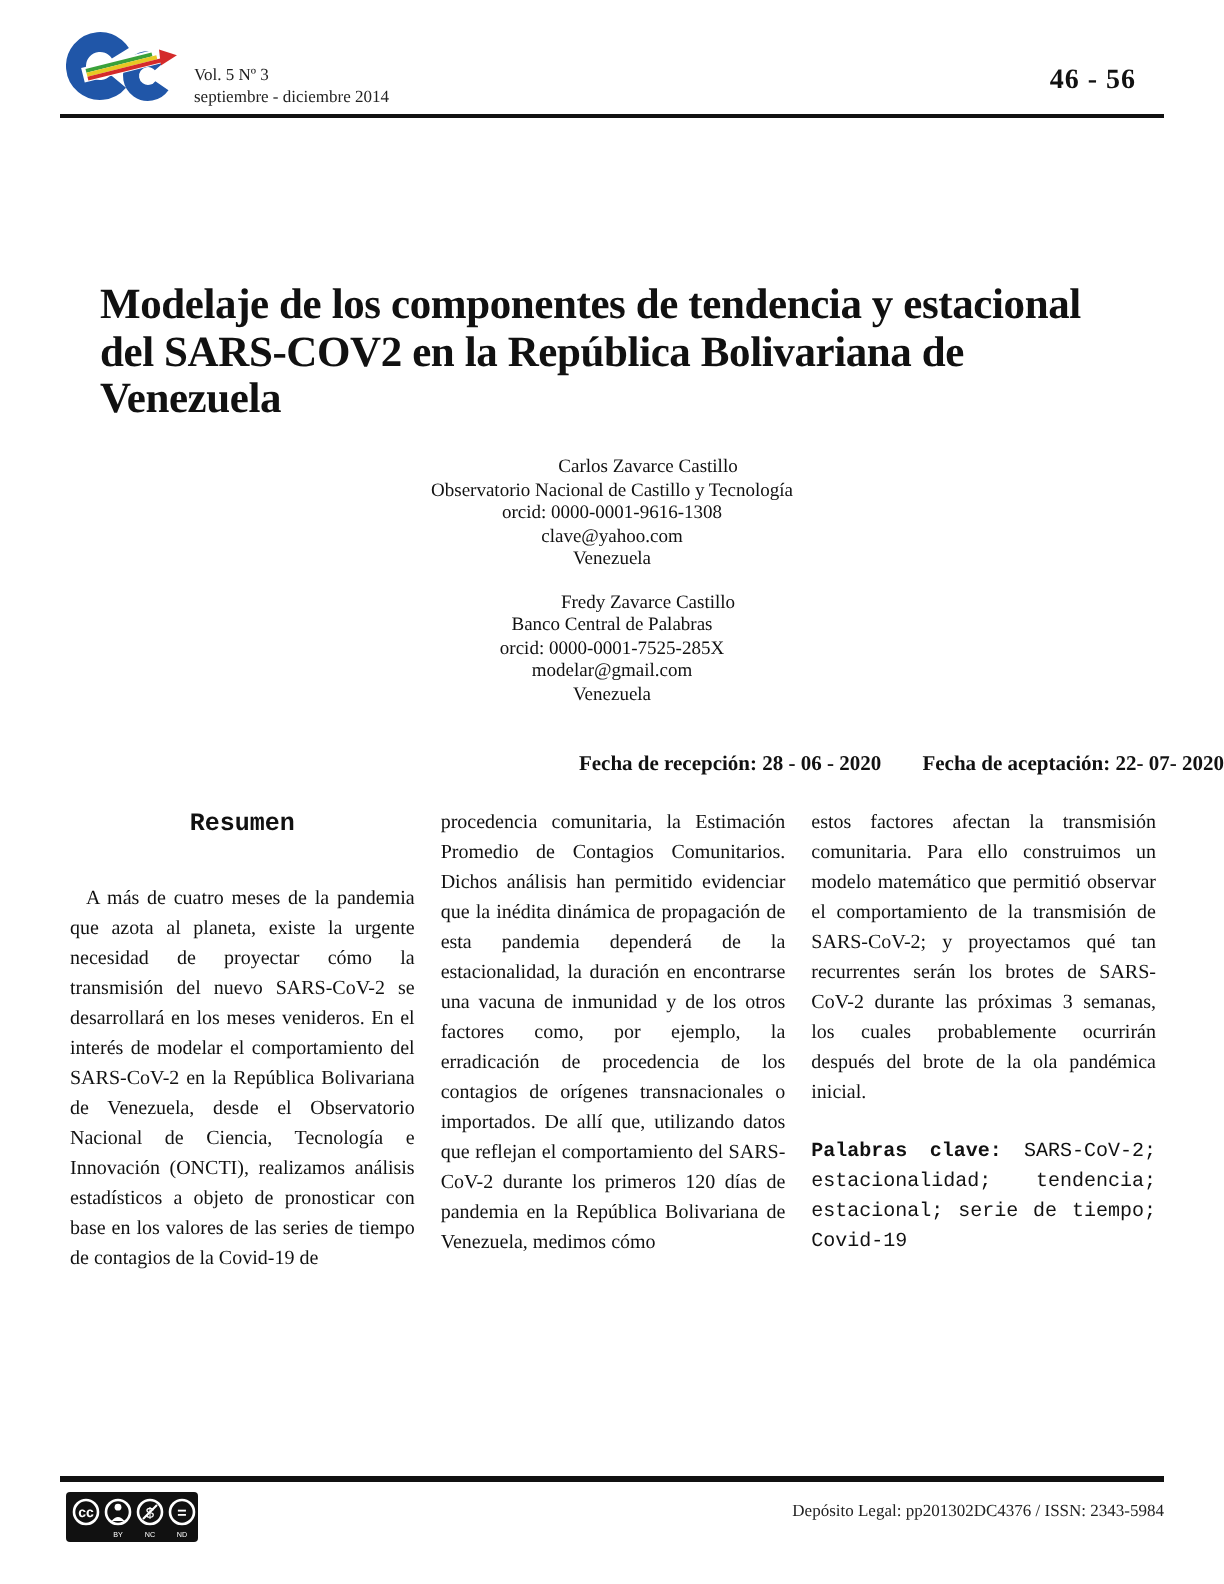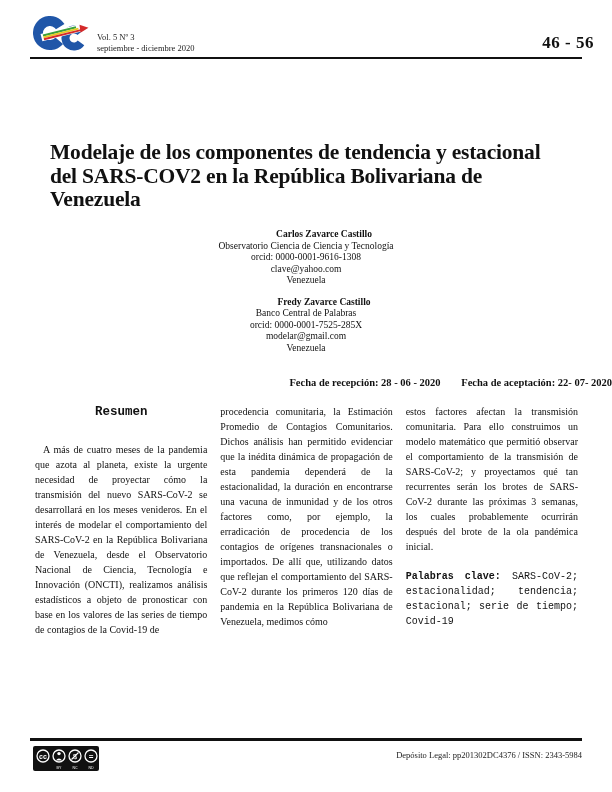--- a/index.html
+++ b/index.html
@@ -4,31 +4,31 @@
 <style>
   * { margin:0; padding:0; box-sizing:border-box; }
   html,body { background:#ffffff; }
   body {
     width:612px; height:792px; position:relative; overflow:hidden;
     font-family:"Liberation Serif","DejaVu Serif",serif; color:#111;
   }
   
   .logo { position:absolute; left:33px; top:11px; }
   .vol-block { position:absolute; left:97px; top:32px; font-size:8.5px; line-height:1.3; color:#222; }
-  .page-range { position:absolute; right:18px; top:33px; font-size:17px; font-weight:bold; letter-spacing:.5px; }
+  .page-range { position:absolute; right:44px; top:33px; font-size:14px; font-weight:bold; letter-spacing:.5px; }
   .header-rule { position:absolute; left:30px; right:30px; top:57px; height:2px; background:#111; }
   
   .title {
     position:absolute; top:141px; left:50px; right:50px;
     font-size:21.5px; font-weight:bold; line-height:23.5px; letter-spacing:-0.2px;
   }
   
   .authors { position:absolute; top:229px; left:0; right:0; text-align:center; font-size:9.5px; line-height:11.5px; }
   .author-block + .author-block { margin-top:10px; }
-  .author-name { font-weight:bold;padding-left:36px; }
+  .author-name { font-weight:normal;padding-left:36px; }
   
   .dates { position:absolute; top:377px; left:0; right:0; text-align:right; font-size:10.5px; font-weight:bold; }
   .dates span + span { margin-left:18px; }
   
   .columns { position:absolute; top:404px; left:35px; right:34px; display:flex; gap:13px; }
   .col { flex:1 1 0; font-size:10px; line-height:15px; text-align:justify; }
   .abstract-heading { text-align:center; font-size:12.5px; font-weight:bold; margin:1px 0 16px 0;font-family:Liberation Mono, monospace; }
   .col p.indent { text-indent:8px;margin-top:22px; }
   .keywords { margin-top:15px;font-family:Liberation Mono, monospace; }
   .keywords-label { font-weight:bold; }
@@ -50,31 +50,31 @@
         <rect x="10" y="18.5" width="34" height="2" fill="#3aa13a"></rect>
         <rect x="10" y="20.5" width="36" height="2" fill="#e8c823"></rect>
         <rect x="10" y="22.5" width="38" height="2" fill="#d42a2a"></rect>
         <path d="M48 18 L56 23 L47 26 Z" fill="#d42a2a"></path>
       </g>
     </g>
   </svg>
 </div>
 <div class="vol-block">
   <div>Vol. 5 Nº 3</div>
-  <div>septiembre - diciembre 2020</div>
+  <div>septiembre - diciembre 2014</div>
 </div>
 <div class="page-range">46 - 56</div>
 <div class="header-rule"></div>
 
 <h1 class="title">Modelaje de los componentes de tendencia y estacional del SARS-COV2 en la República Bolivariana de Venezuela</h1>
 
 <div class="authors">
   <div class="author-block">
     <div class="author-name">Carlos Zavarce Castillo</div>
-    <div>Observatorio Ciencia de Ciencia y Tecnología</div>
+    <div>Observatorio Nacional de Castillo y Tecnología</div>
     <div>orcid: 0000-0001-9616-1308</div>
     <div>clave@yahoo.com</div>
     <div>Venezuela</div>
   </div>
   <div class="author-block">
     <div class="author-name">Fredy Zavarce Castillo</div>
     <div>Banco Central de Palabras</div>
     <div>orcid: 0000-0001-7525-285X</div>
     <div>modelar@gmail.com</div>
     <div>Venezuela</div>

